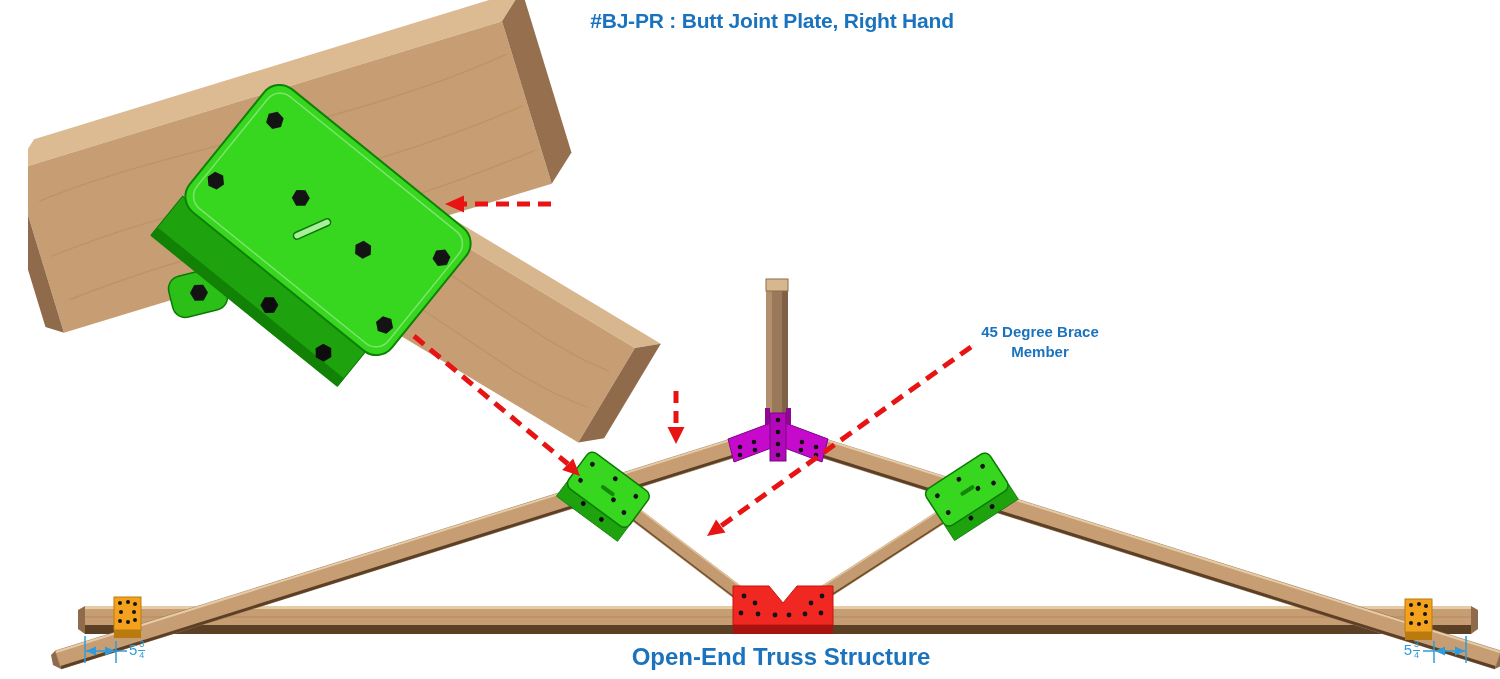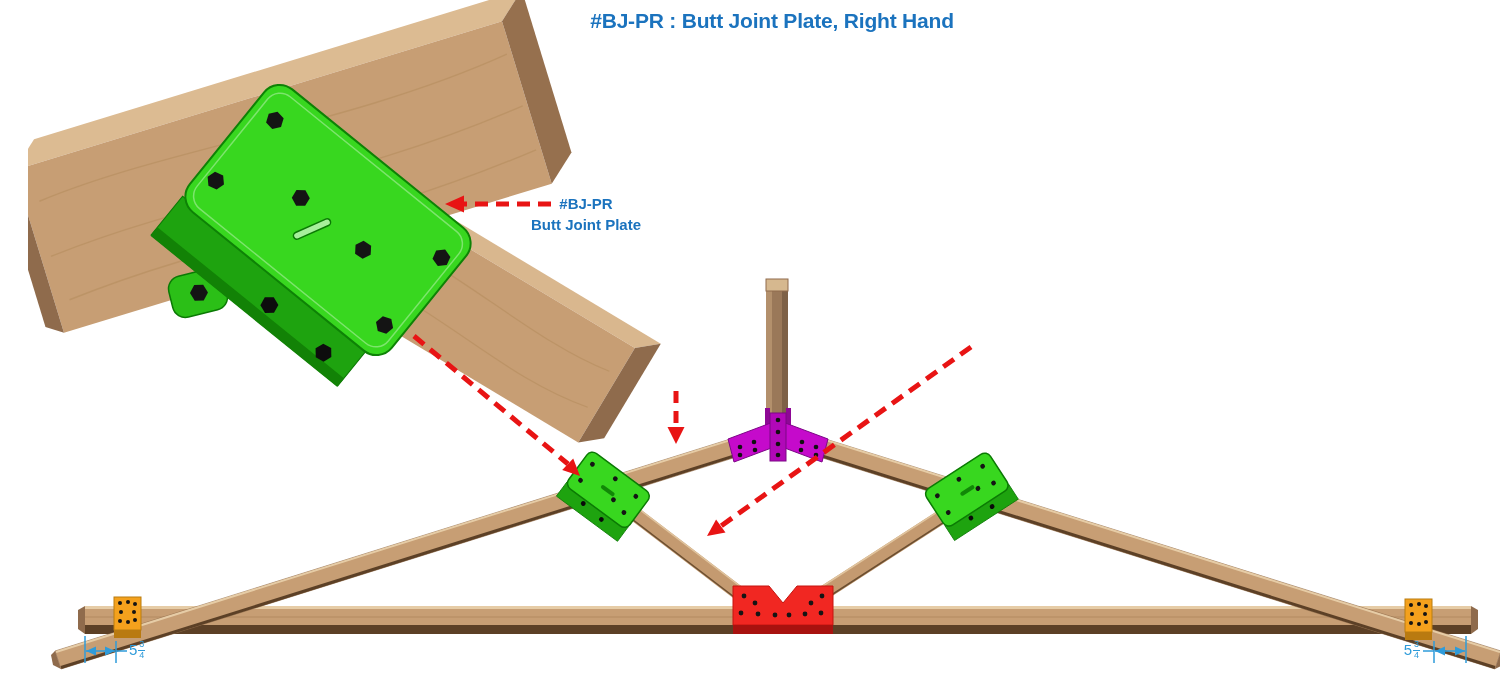--- a/index.html
+++ b/index.html
@@ -272,36 +272,37 @@
     </g>
     <g>
       <line x1="943" y1="347" x2="693" y2="526" stroke-dasharray="13 8"></line>
       <polygon points="679,536 688.1,519.6 697.5,532.6" stroke="none"></polygon>
     </g>
   </g>
 </svg>
 
   <div class="lbl title">#BJ-PR : Butt Joint Plate, Right Hand</div>
 
-  <div class="lbl callout co-plate">
-    <div>#BJ-PR</div>
-    <div>Butt Joint Plate</div>
+
+
+  <div class="lbl callout co-brace">
+    <div>45 Degree Brace</div>
+    <div>Member</div>
   </div>
-
-
 
   <div class="dim dim-left">
     <span>5</span>
       <span class="frac">
         <span class="num">3</span>
         <span class="den">4</span>
       </span>
   </div>
 
   <div class="dim dim-right">
     <span>5</span>
       <span class="frac">
         <span class="num">3</span>
         <span class="den">4</span>
       </span>
   </div>
 
+  <div class="lbl footer-title">Open-End Truss Structure</div>
 </div>
 
 </body></html>

